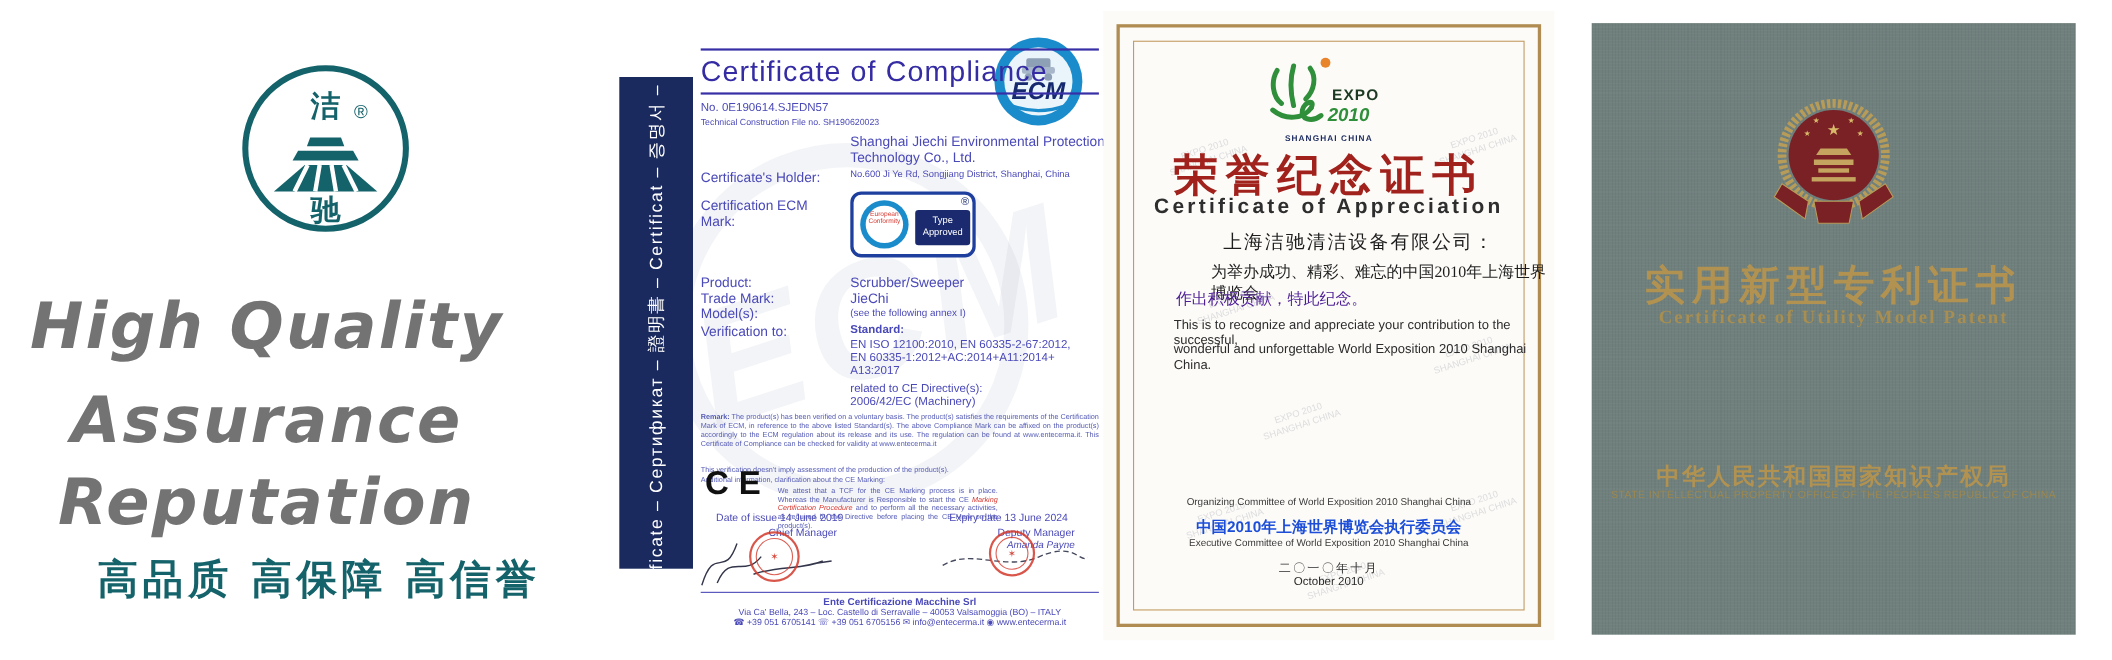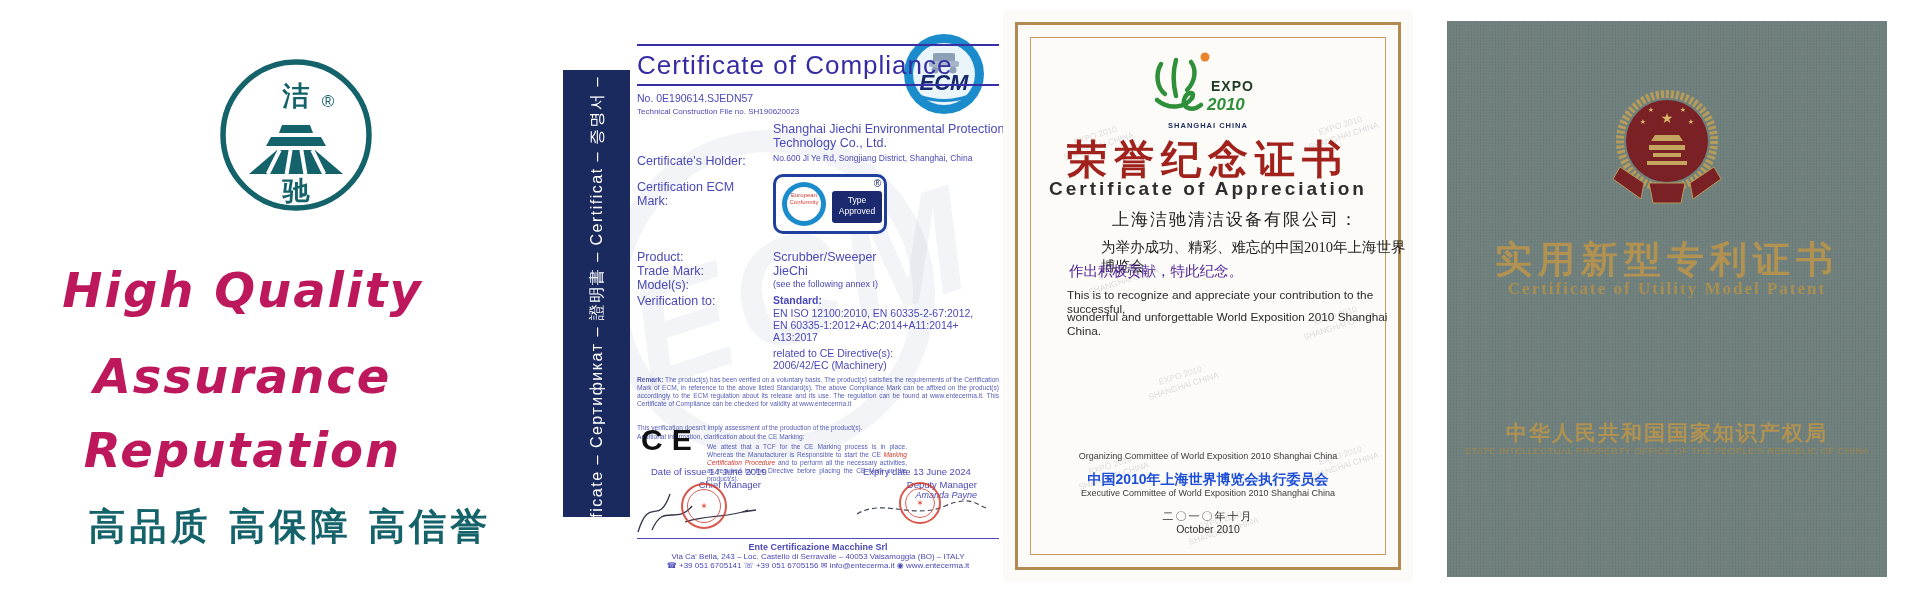--- a/index.html
+++ b/index.html
@@ -3,21 +3,21 @@
 <meta charset="utf-8">
 <style>
   * { margin:0; padding:0; box-sizing:border-box; }
   body { background:#ffffff; font-family:"Liberation Sans", sans-serif; }
   #canvas { position:relative; width:1920px; height:600px; background:#ffffff; overflow:hidden; }
   .abs { position:absolute; }
 
   
   .slogan-en { position:absolute; left:20px; width:445px; text-align:center;
     font-family:"DejaVu Sans", sans-serif; font-weight:bold; font-style:italic;
-    color:#be185d; font-size:48px; letter-spacing:2px; }
+    color:#737373; font-size:58px; letter-spacing:2px; }
   .slogan-cn { position:absolute; left:70px; top:502px; width:440px; text-align:center;
     font-weight:bold; color:#14626a; font-size:37px; letter-spacing:4px;
     font-family:"DejaVu Sans", sans-serif; }
 
   
   .cert2 { position:absolute; left:455px; top:0; width:555px; height:600px; }
   .c2-wm-ring { position:absolute; left:150px; top:130px; width:330px; height:330px;
     border:22px solid rgba(140,150,175,0.10); border-radius:50%; }
   .c2-wm-text { position:absolute; left:170px; top:200px; font-size:150px; font-weight:bold;
     font-style:italic; color:rgba(140,150,175,0.10); transform:rotate(-18deg); letter-spacing:6px; }

